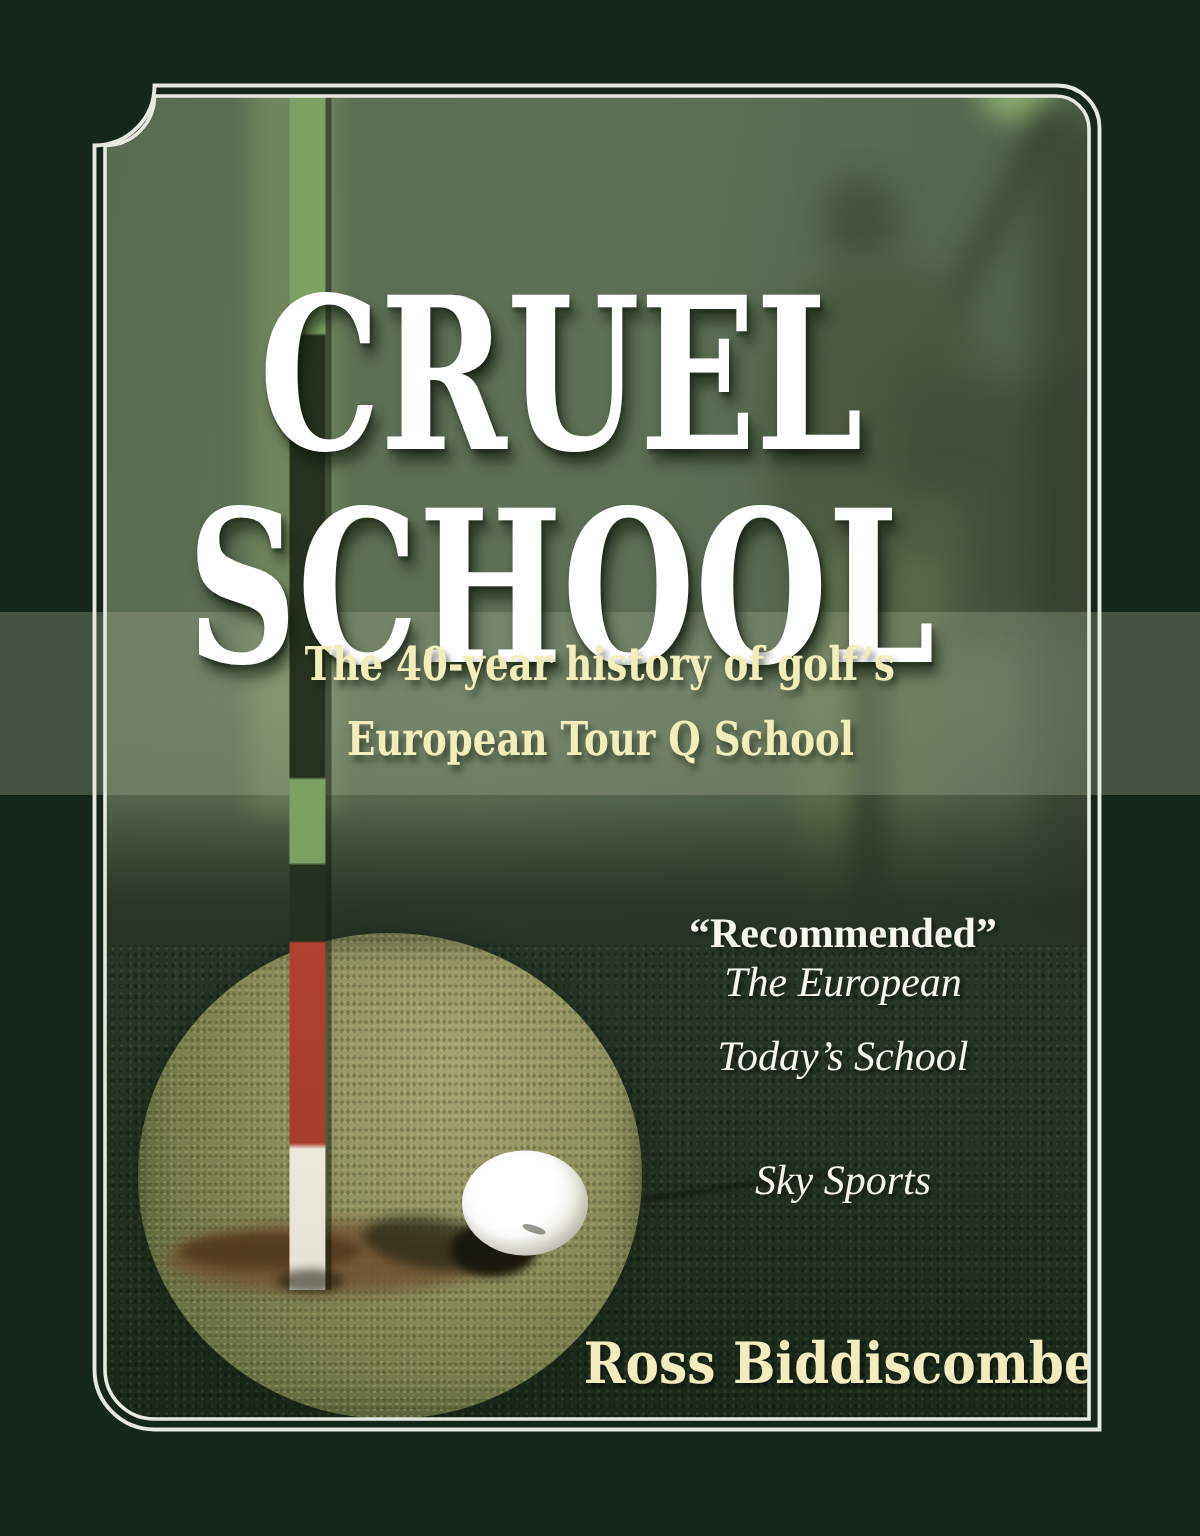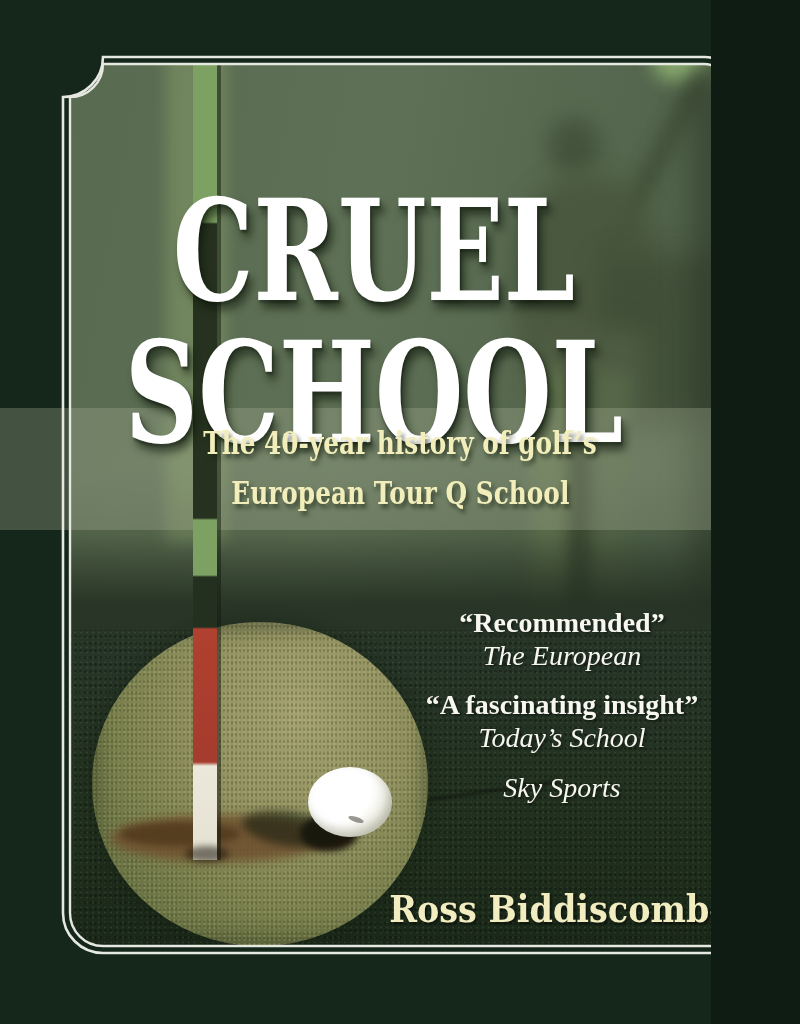--- a/index.html
+++ b/index.html
@@ -1,16 +1,16 @@
 <!DOCTYPE html>
 <html><head>
 <meta charset="utf-8">
 <style>
   html,body{margin:0;padding:0;background:#0e1c13;}
-  .page{position:relative;width:711px;height:1024px;background:#15261b;overflow:hidden;
+  .page{position:relative;width:800px;height:1024px;background:#15261b;overflow:hidden;
         font-family:"DejaVu Serif", serif;}
   
   .margin-band{position:absolute;left:0;top:408px;width:800px;height:122px;
         background:rgba(168,178,150,0.32);}
   
   .content{position:absolute;inset:0;
     clip-path: path("M 103 64 H 704 A 22 22 0 0 1 726 86 V 946 H 103 A 33 33 0 0 1 70 913 V 97 A 33 33 0 0 0 103 64 Z");}
   
   .photo-top{position:absolute;left:0;top:0;width:800px;height:690px;
     background:linear-gradient(100deg,#57694f 0%,#5e7055 45%,#53654d 75%,#4b5c46 100%);}
@@ -146,21 +146,20 @@
     <div class="subtitle">
       <span>The 40-year history of golf’s</span>
       <span>European Tour Q School</span>
     </div>
 
     <div class="quote-block q1">
       <div class="q-text">“Recommended”</div>
       <div class="q-source">The European</div>
     </div>
     <div class="quote-block q2">
-      <div class="q-text">“A fascinating insight”</div>
       <div class="q-source">Today’s School</div>
     </div>
     <div class="quote-block q3">
       <div class="q-source">Sky Sports</div>
     </div>
 
     <div class="author">Ross Biddiscombe</div>
   </div>
 
   <svg class="frame" width="800" height="1024" viewBox="0 0 800 1024">

